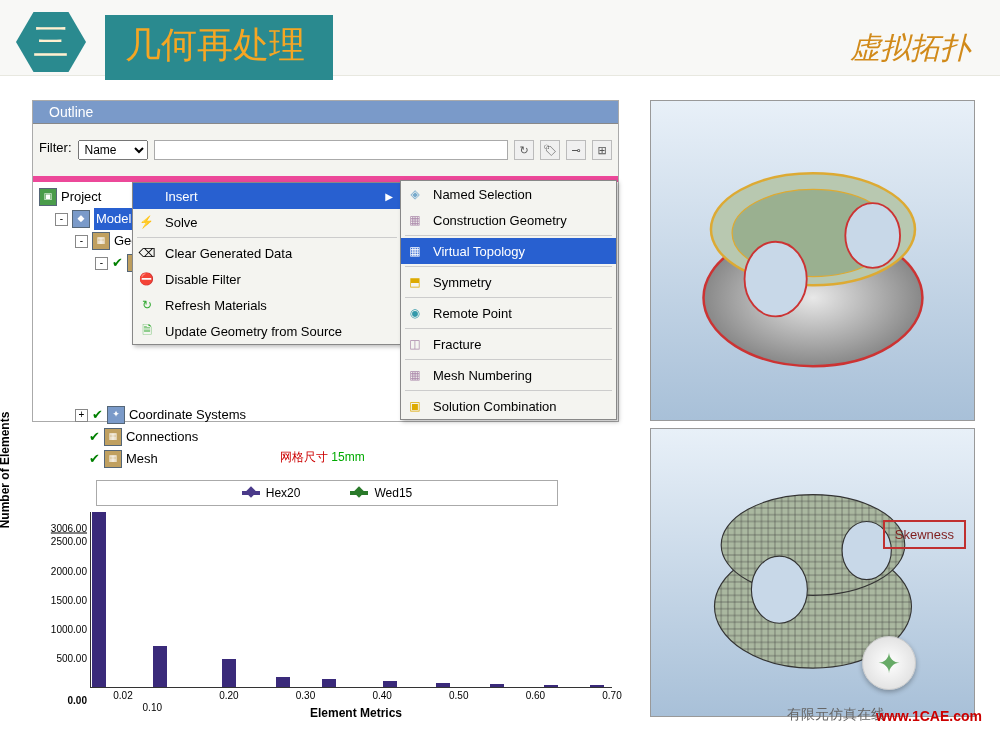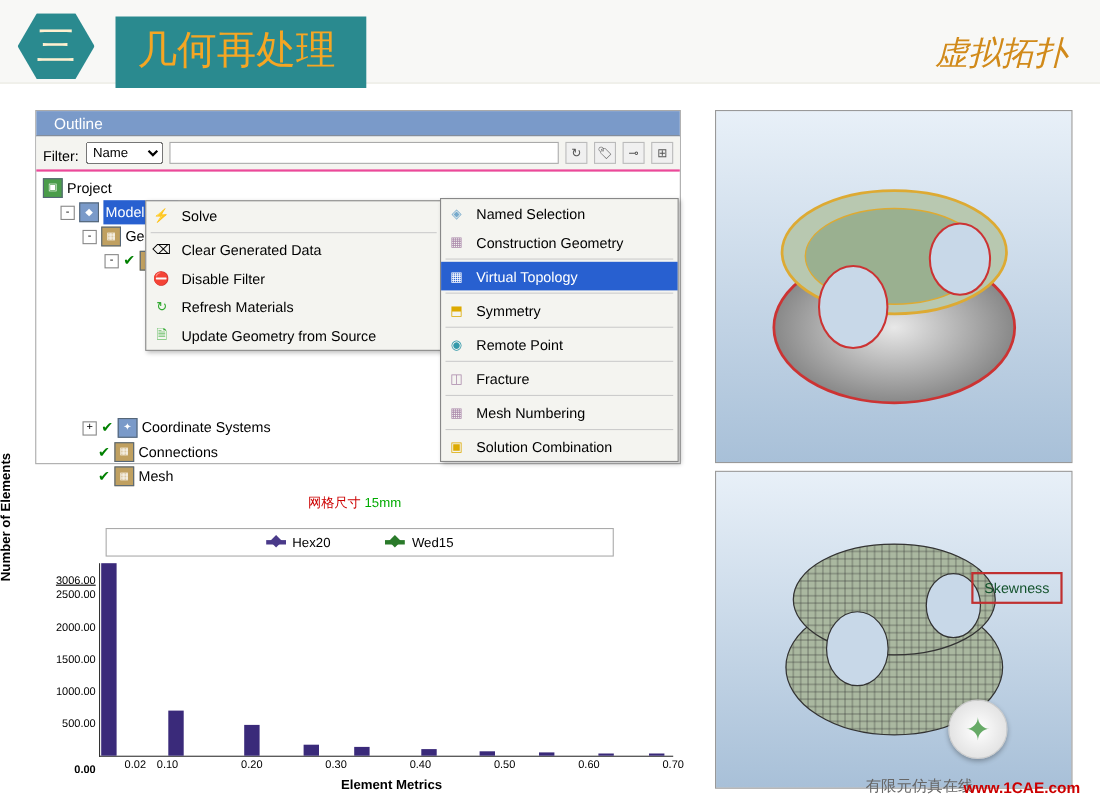--- a/index.html
+++ b/index.html
@@ -2,21 +2,21 @@
 <html><head>
 <meta charset="utf-8">
 <style>
 body{margin:0;font-family:"Microsoft YaHei",Segoe UI,Arial,sans-serif;background:#fff;width:1000px;height:730px;overflow:hidden;position:relative}
 .header{height:75px;position:relative;background:#f8f8f6;border-bottom:1px solid #e8e8e0}
 .hexagon{position:absolute;left:16px;top:12px;width:70px;height:60px;background:#2a8a8f;clip-path:polygon(25% 0,75% 0,100% 50%,75% 100%,25% 100%,0 50%);display:flex;align-items:center;justify-content:center;color:#fff0d0;font-size:36px;font-family:KaiTi,serif}
 .title-box{position:absolute;left:105px;top:15px;background:#2a8a8f;padding:6px 28px 10px 20px;font-size:36px;color:#f5a623;font-family:KaiTi,STKaiti,serif}
 .subtitle{position:absolute;right:30px;top:28px;color:#d18a1a;font-size:30px;font-family:KaiTi,STKaiti,serif;font-style:italic}
 .outline-panel{position:absolute;left:32px;top:100px;width:585px;height:320px;border:1px solid #aaa}
 .outline-title{background:#7a9ac9;color:#fff;padding:3px 16px;font-size:14px;border-bottom:1px solid #888}
-.filter-row{padding:5px 6px;display:flex;align-items:flex-end;gap:6px;font-size:13px;border-bottom:2px solid #ec4899;background:#f4f4f0}
+.filter-row{padding:16px 6px;display:flex;align-items:flex-start;gap:6px;font-size:13px;border-bottom:6px solid #ec4899;background:#f4f4f0}
 .filter-row select{font-size:12px;padding:1px 2px;width:70px}
 .filter-row input{flex:1;font-size:12px;padding:2px;border:1px solid #aaa;background:#fff}
 .ficon{width:18px;height:18px;display:inline-flex;align-items:center;justify-content:center;border:1px solid #bbb;background:#f0f0f0;font-size:11px;color:#555;cursor:pointer}
 .tree{padding:4px 6px;font-size:13px;line-height:22px;position:relative}
 .tree-row{display:flex;align-items:center;gap:4px}
 .tree-indent{display:inline-block}
 .exp{width:11px;height:11px;border:1px solid #888;display:inline-flex;align-items:center;justify-content:center;font-size:10px;line-height:10px;background:#fff;cursor:pointer}
 .ticon{width:16px;height:16px;display:inline-block;background:#7a9ac9;border:1px solid #567;font-size:9px;text-align:center;line-height:14px;color:#fff}
 .ticon.green{background:#4a9c4a}
 .ticon.cube{background:#c0a060}
@@ -39,21 +39,21 @@
 .leg-swatch{width:18px;height:4px;position:relative}
 .leg-swatch::after{content:"";position:absolute;left:5px;top:-3px;width:8px;height:8px;transform:rotate(45deg)}
 .leg-swatch.purple{background:#4a3a8a}.leg-swatch.purple::after{background:#4a3a8a}
 .leg-swatch.green{background:#2a7a2a}.leg-swatch.green::after{background:#2a7a2a}
 .chart-area{position:relative;height:175px;border-left:1px solid #333;border-bottom:1px solid #333;margin-left:58px;margin-right:10px}
 .ylabel{position:absolute;left:-2px;top:545px;transform:rotate(-90deg);transform-origin:left top;font-size:12px;font-weight:bold;width:150px;text-align:center}
 .xlabel{text-align:center;font-size:12px;font-weight:bold;margin-top:18px;margin-left:58px}
 .ytick{position:absolute;right:100%;padding-right:4px;font-size:10px;transform:translateY(-50%)}
 .xtick{position:absolute;top:100%;padding-top:3px;font-size:10px;transform:translateX(-50%)}
 .bar{position:absolute;bottom:0;width:14px;background:#3a2a7a}
-.skew-badge{position:absolute;right:34px;top:520px;border:2px solid #c03030;padding:5px 10px;font-size:13px;color:#14532d}
+.skew-badge{position:absolute;right:34px;top:520px;border:2px solid #c03030;padding:5px 10px;font-size:13px;color:#7f1d1d}
 .wm-1cae{position:absolute;right:18px;bottom:6px;font-size:14px;color:#c00;font-weight:bold}
 .wm-wechat{position:absolute;right:115px;bottom:6px;font-size:14px;color:#666}
 .wechat-circle{position:absolute;right:84px;bottom:40px;width:52px;height:52px;border-radius:50%;background:radial-gradient(#fff,#d8d8d8);border:1px solid #ccc;display:flex;align-items:center;justify-content:center;box-shadow:0 2px 5px rgba(0,0,0,.3)}
 .ring-shape{position:absolute;width:78%;height:78%;left:11%;top:11%}
 .ring-shape svg{width:100%;height:100%}
 </style>
 </head>
 <body>
 
 <div class="header">
@@ -114,20 +114,25 @@
     <div class="tree-row">
         <span class="tree-indent" style="width:46px"></span>
         <span style="color:green">✔</span>
         <span class="ticon cube">▦</span>
         <span>Mesh</span>
       </div>
   </div>
 </div>
 
 <div class="ctx-menu">
+  <div class="ctx-item highlighted">
+      <span class="ctx-icon"></span>
+      <span>Insert</span>
+      <span class="arrow">▶</span>
+    </div>
   <div class="ctx-item">
       <span class="ctx-icon" style="color:#da0">⚡</span>
       <span>Solve</span>
     </div>
   <div class="ctx-sep"></div>
   <div class="ctx-item">
       <span class="ctx-icon">⌫</span>
       <span>Clear Generated Data</span>
     </div>
   <div class="ctx-item">
@@ -239,21 +244,21 @@
   </div>
   <div class="chart-area" id="chart-area">
       <div class="ytick" style="top: 188px; font-weight: bold;">0.00</div>
       <div class="ytick" style="top: 145.892px;">500.00</div>
       <div class="ytick" style="top: 116.783px;">1000.00</div>
       <div class="ytick" style="top: 87.6747px;">1500.00</div>
       <div class="ytick" style="top: 58.5662px;">2000.00</div>
       <div class="ytick" style="top: 29.4578px;">2500.00</div>
       <div class="ytick" style="top: 16px; text-decoration: underline;">3006.00</div>
       <div class="xtick" style="left: 0px; margin-left: 32px;">0.02</div>
-      <div class="xtick" style="left: 61.2941px;">0.10</div>
+      <div class="xtick" style="left: 61.2941px; margin-top: 12px;">0.10</div>
       <div class="xtick" style="left: 137.912px;">0.20</div>
       <div class="xtick" style="left: 214.529px;">0.30</div>
       <div class="xtick" style="left: 291.147px;">0.40</div>
       <div class="xtick" style="left: 367.765px;">0.50</div>
       <div class="xtick" style="left: 444.382px;">0.60</div>
       <div class="xtick" style="left: 521px;">0.70</div>
       <div class="bar" style="left: 0.661765px; height: 175px;"></div>
       <div class="bar" style="left: 61.9559px; height: 40.7518px;"></div>
       <div class="bar" style="left: 130.912px; height: 27.653px;"></div>
       <div class="bar" style="left: 184.544px; height: 10.479px;"></div>

